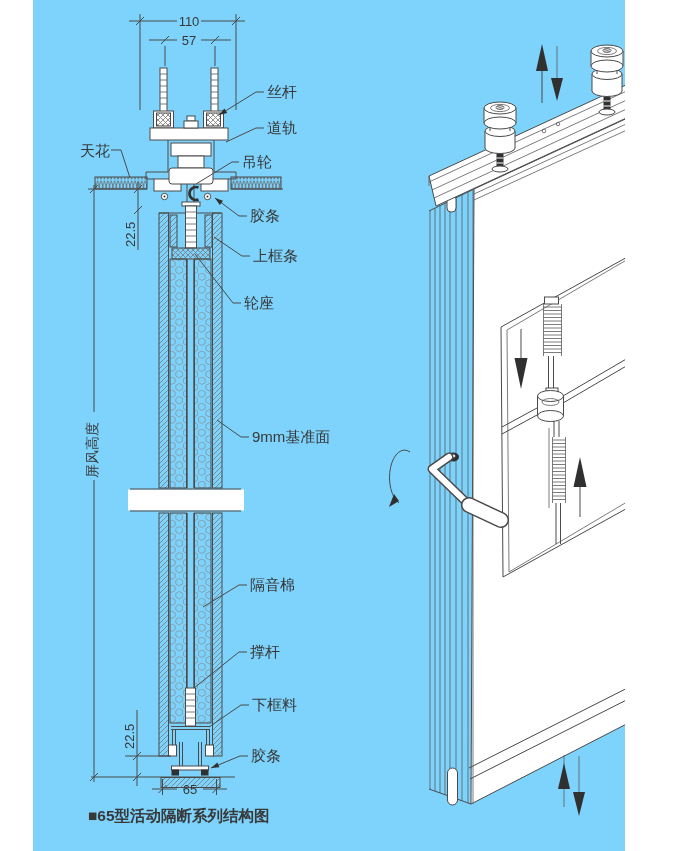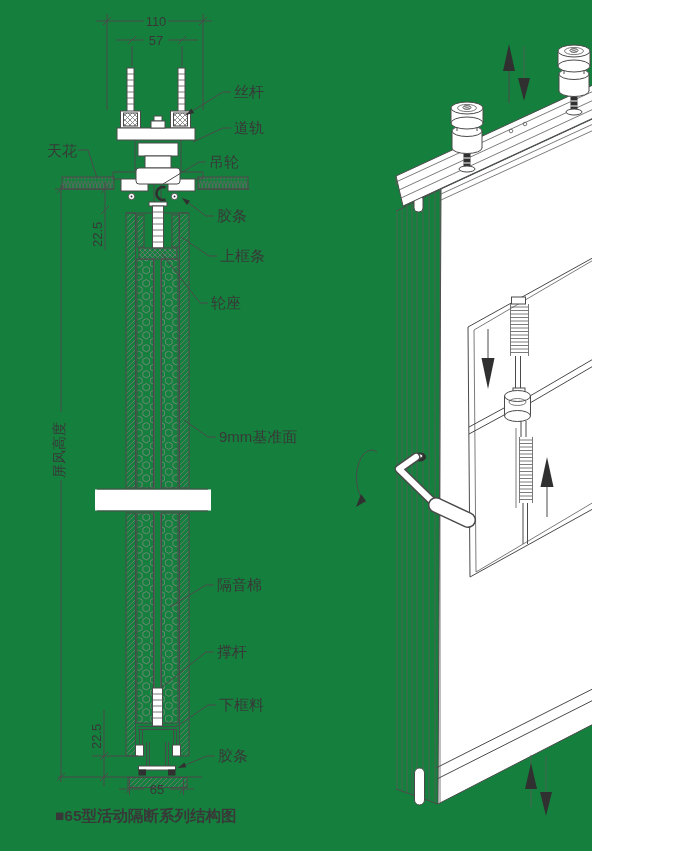--- a/index.html
+++ b/index.html
@@ -1,17 +1,17 @@
 <!DOCTYPE html>
 <html><head>
 <meta charset="utf-8">
 <style>
   html,body{margin:0;padding:0;background:#fff;}
-  #stage{position:relative;width:592px;height:851px;background:#15803d;overflow:hidden;
-         font-family:"Liberation Sans","DejaVu Sans",sans-serif;}
+  #stage{position:relative;width:592px;height:851px;background:#7dd3fc;overflow:hidden;
+         font-family:"Liberation Sans","DejaVu Sans",sans-serif;margin-left:33px;}
   svg text{fill:#383838;}
   .ln{stroke:#4a4a4a;stroke-width:1;fill:none;}
   .lnthin{stroke:#5a5a5a;stroke-width:0.8;fill:none;}
   .fw{fill:#ffffff;stroke:#4a4a4a;stroke-width:1;}
   .fwn{fill:#ffffff;stroke:none;}
   .dk{fill:#303030;stroke:none;}
   .dim{font-size:13px;}
   .lbl{font-size:15px;}
   .cap{font-size:15.5px;font-weight:600;}
   .vtx{font-size:13px;}

